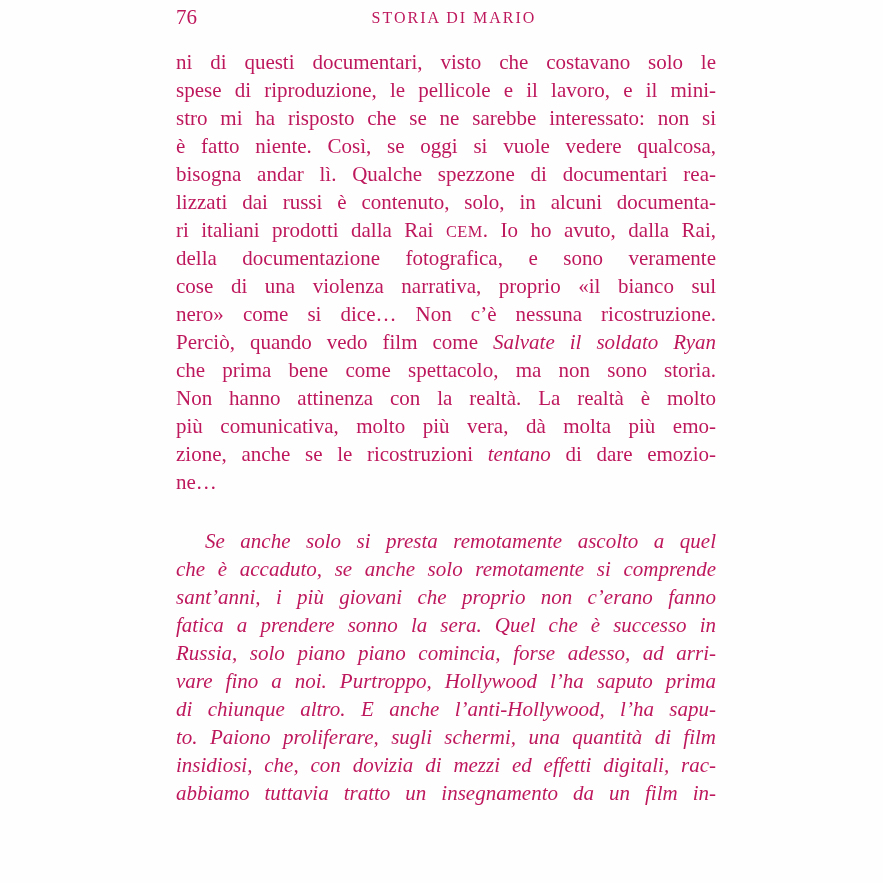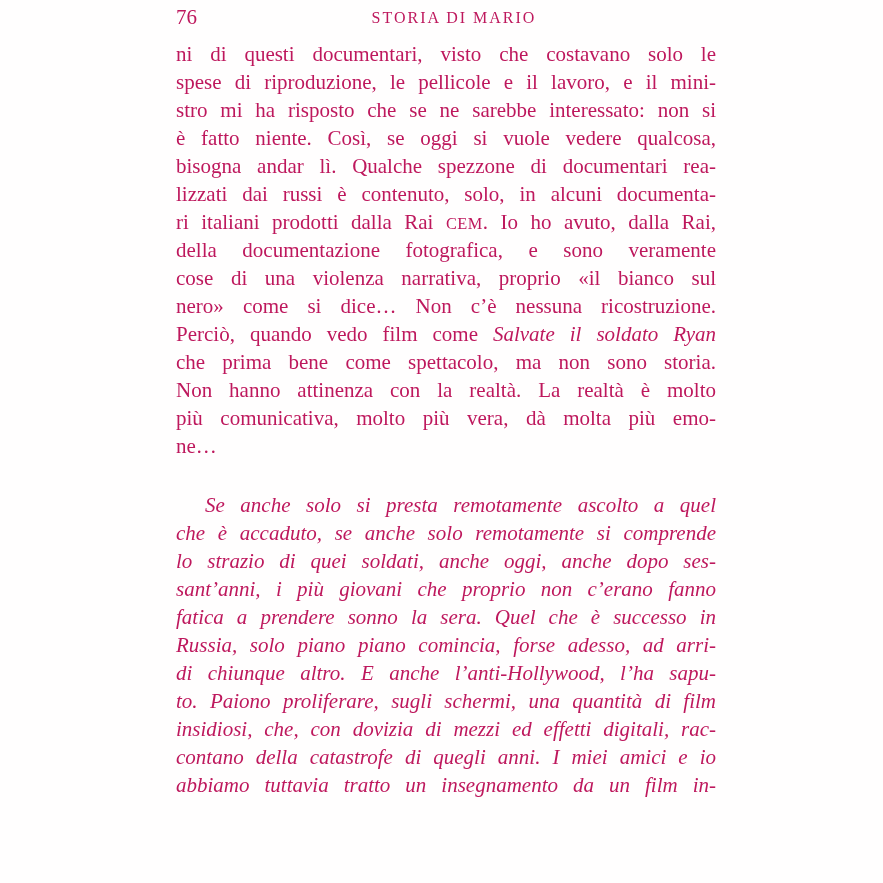--- a/index.html
+++ b/index.html
@@ -36,21 +36,21 @@
     right: 0;
     top: 3px;
     text-align: center;
     font-size: 16px;
     letter-spacing: 2px;
     line-height: 20px;
   }
   .text-block {
     position: absolute;
     left: 176px;
-    top: 40px;
+    top: 48px;
     width: 540px;
   }
   .paragraph { margin: 0; }
   .paragraph.italic { font-style: italic; }
   .paragraph + .paragraph { margin-top: 31px; }
   .line {
     height: 28px;
     line-height: 28px;
     font-size: 21px;
     text-align: justify;
@@ -82,29 +82,29 @@
         <div class="line">bisogna andar lì. Qualche spezzone di documentari rea-</div>
         <div class="line">lizzati dai russi è contenuto, solo, in alcuni documenta-</div>
         <div class="line">ri italiani prodotti dalla Rai <span class="seg-smallcaps">CEM</span>. Io ho avuto, dalla Rai,</div>
         <div class="line">della documentazione fotografica, e sono veramente</div>
         <div class="line">cose di una violenza narrativa, proprio «il bianco sul</div>
         <div class="line">nero» come si dice… Non c’è nessuna ricostruzione.</div>
         <div class="line">Perciò, quando vedo film come <span class="seg-italic">Salvate il soldato Ryan</span></div>
         <div class="line">che prima bene come spettacolo, ma non sono storia.</div>
         <div class="line">Non hanno attinenza con la realtà. La realtà è molto</div>
         <div class="line">più comunicativa, molto più vera, dà molta più emo-</div>
+        <div class="line">zione, anche se le ricostruzioni <span class="seg-italic">tentano</span> di dare emozio-</div>
         <div class="line unjust">ne…</div>
       </div>
       <div class="paragraph italic">
         <div class="line indent">Se anche solo si presta remotamente ascolto a quel</div>
         <div class="line">che è accaduto, se anche solo remotamente si comprende</div>
-        <div class="line">lo strazio di quei soldati, anche oggi, anche dopo ses-</div>
         <div class="line">sant’anni, i più giovani che proprio non c’erano fanno</div>
         <div class="line">fatica a prendere sonno la sera. Quel che è successo in</div>
         <div class="line">Russia, solo piano piano comincia, forse adesso, ad arri-</div>
+        <div class="line">vare fino a noi. Purtroppo, Hollywood l’ha saputo prima</div>
         <div class="line">di chiunque altro. E anche l’anti-Hollywood, l’ha sapu-</div>
         <div class="line">to. Paiono proliferare, sugli schermi, una quantità di film</div>
         <div class="line">insidiosi, che, con dovizia di mezzi ed effetti digitali, rac-</div>
-        <div class="line">contano della catastrofe di quegli anni. I miei amici e io</div>
         <div class="line">abbiamo tuttavia tratto un insegnamento da un film in-</div>
       </div>
     </div>
 </div>
 
 </body></html>

